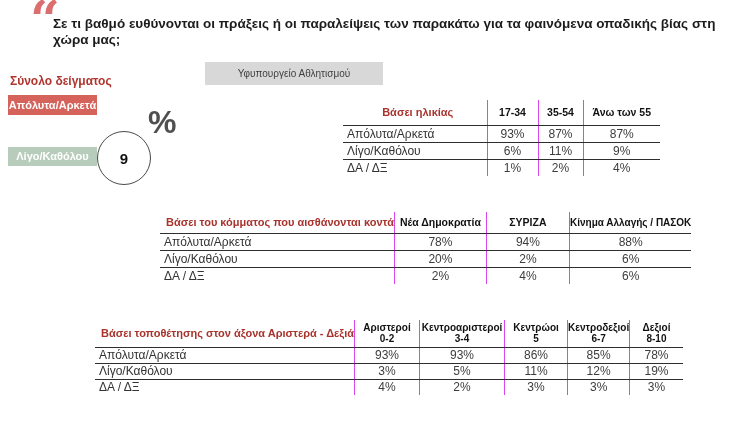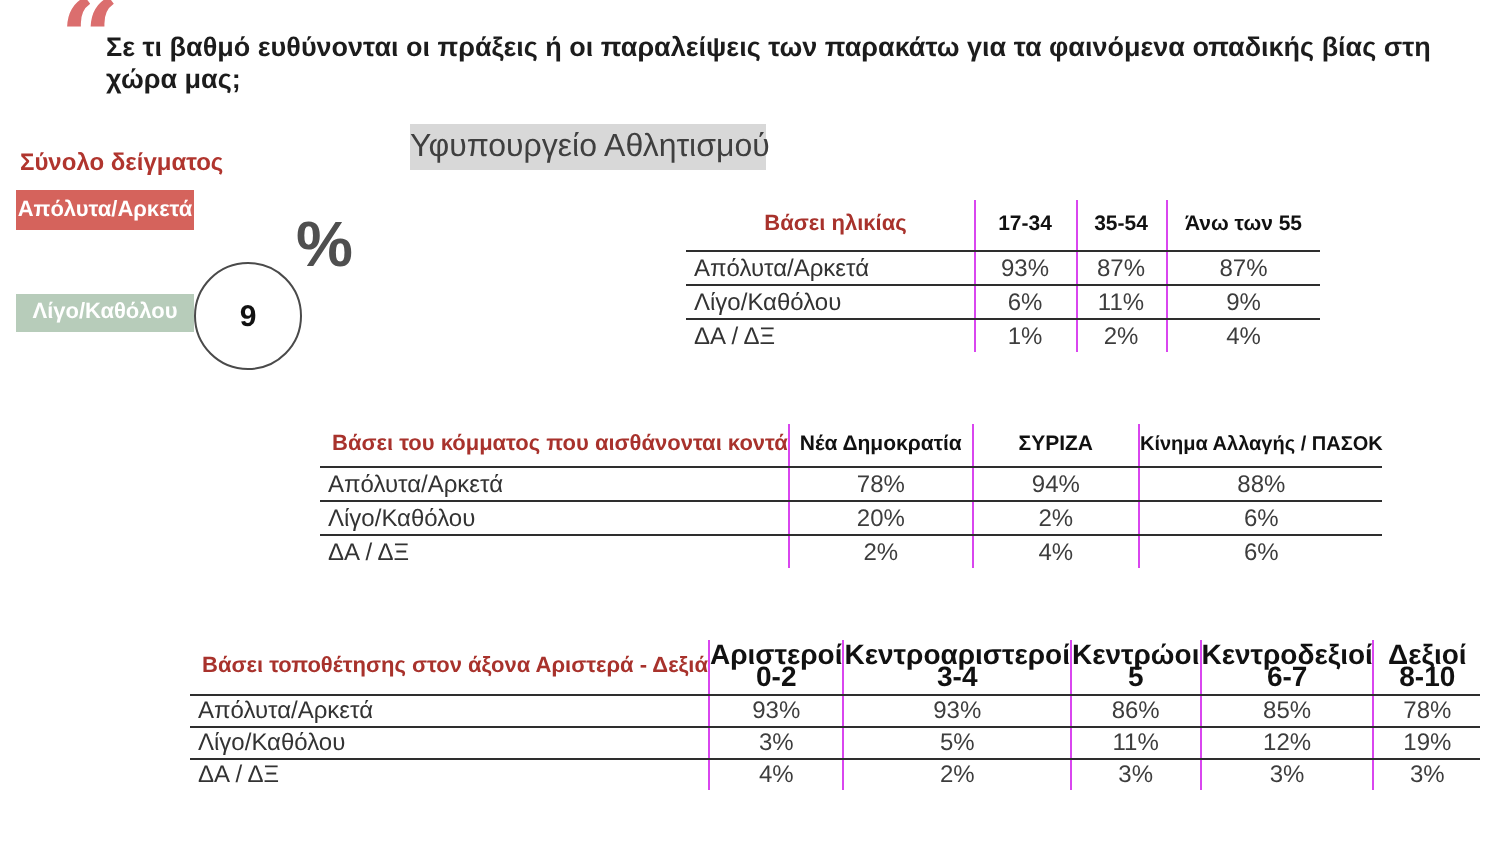--- a/index.html
+++ b/index.html
@@ -32,21 +32,21 @@
     display:flex; align-items:center; justify-content:center;
     font-weight:bold; color:#111111;
   }
   .circle-pos { left:96px; top:83px; width:50px; height:50px; font-size:16px; z-index:2; }
   .circle-neg { left:97px; top:131px; width:52px; height:52px; font-size:15px; }
   .pct-symbol { left:148px; top:104px; font-size:32px; font-weight:bold; color:#4f4f4f; }
 
   
   .badge {
     left:205px; top:62px; width:178px; height:23px; background:#d8d8d8;
-    color:#3f3f3f; font-size:16px; text-align:center; line-height:23px; white-space:nowrap;
+    color:#3f3f3f; font-size:10px; text-align:center; line-height:23px; white-space:nowrap;
   }
 
   
   table { border-collapse:collapse; table-layout:fixed; }
   td, th { padding:0; margin:0; font-weight:normal; }
   .tbl-title {
     color:#a8322c; font-weight:bold; font-size:11px; text-align:center;
     padding-left:6px; white-space:nowrap;
   }
   .col-head {
@@ -62,21 +62,21 @@
   .tbl1 thead tr { height:25px; }
   .tbl1 tbody tr { height:17px; }
 
   .tbl2 { left:160px; top:212px; }
   .tbl2 thead tr { height:21px; }
   .tbl2 tbody tr { height:17px; }
 
   .tbl3 { left:95px; top:320px; }
   .tbl3 thead tr { height:27px; }
   .tbl3 tbody tr { height:16px; }
-  .tbl3 .col-head { font-size:14px; line-height:11px; }
+  .tbl3 .col-head { font-size:10px; line-height:11px; }
 
   .head2 { display:block; }
 
   
   .logo { left:662px; top:394px; display:flex; align-items:center; }
   .logo-text { font-size:17px; color:#a3a3a3; letter-spacing:0.5px; }
   .logo-bar { width:2px; height:15px; background:#4a4a4a; margin-left:3px; }
   .logo-stripes { display:flex; flex-direction:column; justify-content:center; margin-left:1px; }
   .stripe { height:3px; margin:1px 0 0 0; }
   .stripe:first-child { margin-top:0; }

